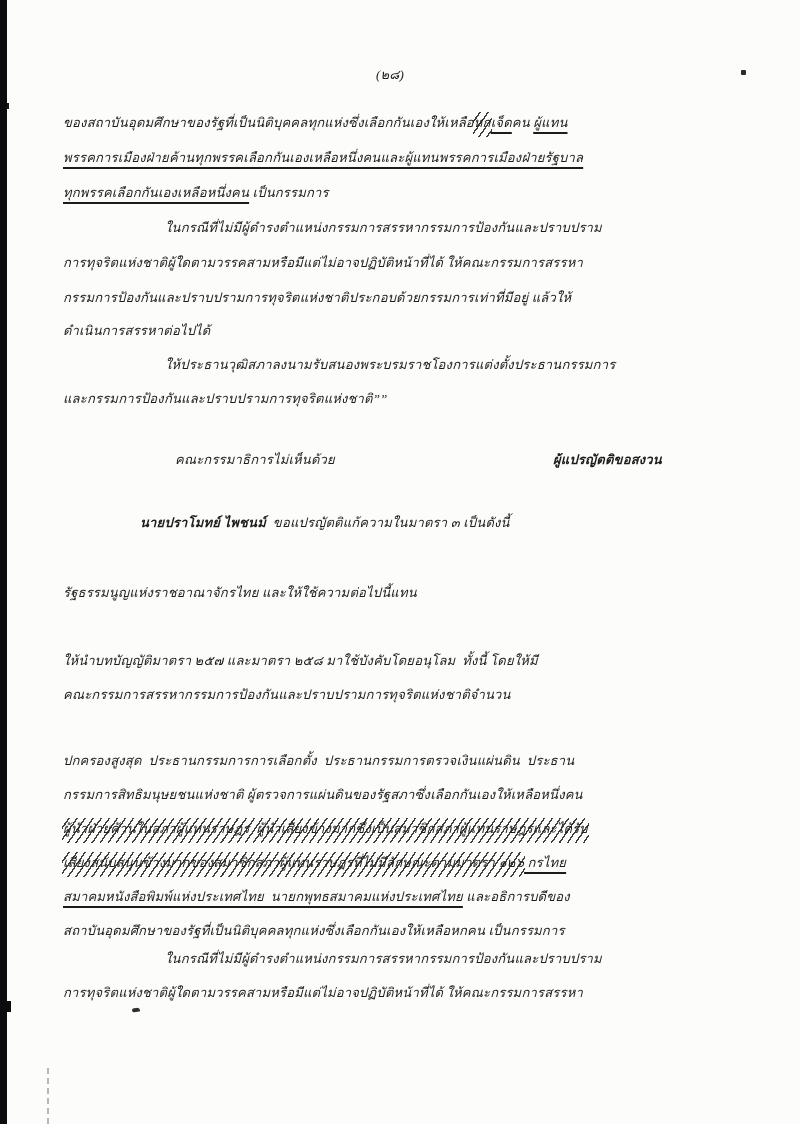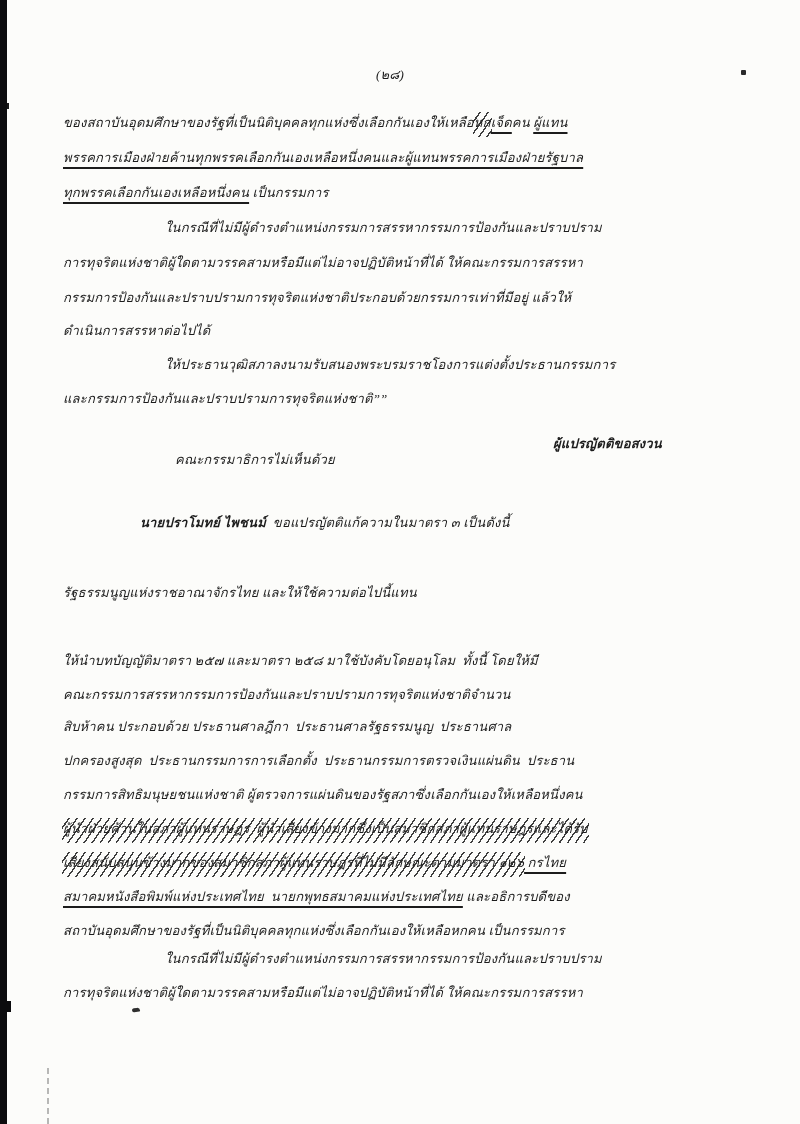--- a/index.html
+++ b/index.html
@@ -70,27 +70,26 @@
 
   <div class="line indent" style="top:215px">ในกรณีที่ไม่มีผู้ดำรงตำแหน่งกรรมการสรรหากรรมการป้องกันและปราบปราม</div>
   <div class="line" style="top:250px">การทุจริตแห่งชาติผู้ใดตามวรรคสามหรือมีแต่ไม่อาจปฏิบัติหน้าที่ได้ ให้คณะกรรมการสรรหา</div>
   <div class="line" style="top:285px">กรรมการป้องกันและปราบปรามการทุจริตแห่งชาติประกอบด้วยกรรมการเท่าที่มีอยู่ แล้วให้</div>
   <div class="line" style="top:318px">ดำเนินการสรรหาต่อไปได้</div>
 
   <div class="line indent" style="top:352px">ให้ประธานวุฒิสภาลงนามรับสนองพระบรมราชโองการแต่งตั้งประธานกรรมการ</div>
   <div class="line" style="top:386px">และกรรมการป้องกันและปราบปรามการทุจริตแห่งชาติ””</div>
 
   <div class="line" style="top:447px;left:175px">คณะกรรมาธิการไม่เห็นด้วย</div>
-  <div class="line b" style="top:431px;left:553px">ผู้แปรญัตติขอสงวน</div>
+  <div class="line b" style="top:447px;left:553px">ผู้แปรญัตติขอสงวน</div>
 
   <div class="line" style="top:510px;left:140px"><span class="b">นายปราโมทย์ ไพชนม์</span><span>  ขอแปรญัตติแก้ความในมาตรา ๓ เป็นดังนี้</span></div>
   <div class="line" style="top:580px">รัฐธรรมนูญแห่งราชอาณาจักรไทย และให้ใช้ความต่อไปนี้แทน</div>
   <div class="line" style="top:648px">ให้นำบทบัญญัติมาตรา ๒๕๗ และมาตรา ๒๕๘ มาใช้บังคับโดยอนุโลม  ทั้งนี้ โดยให้มี</div>
   <div class="line" style="top:682px">คณะกรรมการสรรหากรรมการป้องกันและปราบปรามการทุจริตแห่งชาติจำนวน</div>
-  <div class="line" style="top:714px">สิบห้าคน ประกอบด้วย ประธานศาลฎีกา  ประธานศาลรัฐธรรมนูญ  ประธานศาล</div>
   <div class="line" style="top:748px">ปกครองสูงสุด  ประธานกรรมการการเลือกตั้ง  ประธานกรรมการตรวจเงินแผ่นดิน  ประธาน</div>
   <div class="line" style="top:782px">กรรมการสิทธิมนุษยชนแห่งชาติ ผู้ตรวจการแผ่นดินของรัฐสภาซึ่งเลือกกันเองให้เหลือหนึ่งคน</div>
   <div class="line" style="top:816px"><span class="strike">ผู้นำฝ่ายค้านในสภาผู้แทนราษฎร  ผู้นำเสียงข้างมากซึ่งเป็นสมาชิกสภาผู้แทนราษฎรและได้รับ</span></div>
   <div class="line" style="top:850px"><span class="strike">เสียงสนับสนุนข้างมากของสมาชิกสภาผู้แทนราษฎรที่ไม่มีลักษณะตามมาตรา ๑๒๖</span><span class="u"> กรไทย</span></div>
   <div class="line" style="top:884px"><span class="u">สมาคมหนังสือพิมพ์แห่งประเทศไทย  นายกพุทธสมาคมแห่งประเทศไทย</span><span> และอธิการบดีของ</span></div>
   <div class="line" style="top:918px">สถาบันอุดมศึกษาของรัฐที่เป็นนิติบุคคลทุกแห่งซึ่งเลือกกันเองให้เหลือหกคน เป็นกรรมการ</div>
 
   <div class="line indent" style="top:946px">ในกรณีที่ไม่มีผู้ดำรงตำแหน่งกรรมการสรรหากรรมการป้องกันและปราบปราม</div>
   <div class="line" style="top:980px">การทุจริตแห่งชาติผู้ใดตามวรรคสามหรือมีแต่ไม่อาจปฏิบัติหน้าที่ได้ ให้คณะกรรมการสรรหา</div>
 

